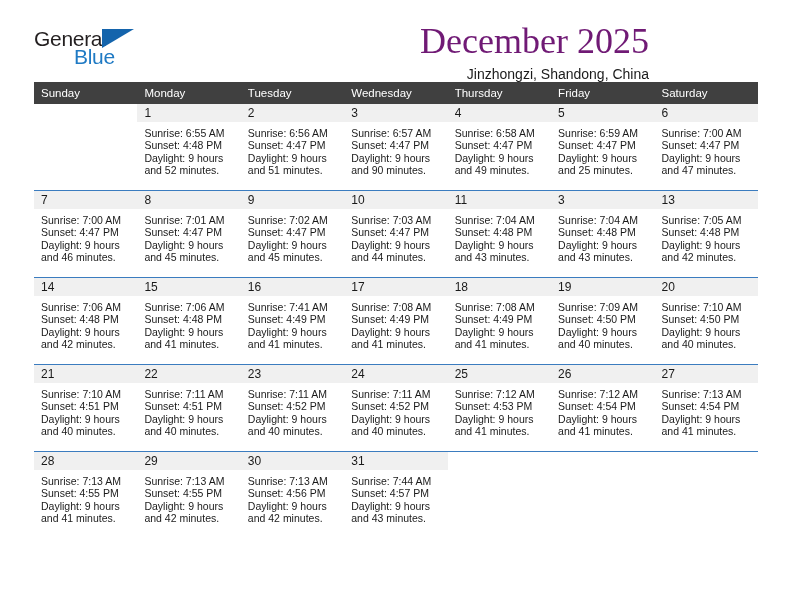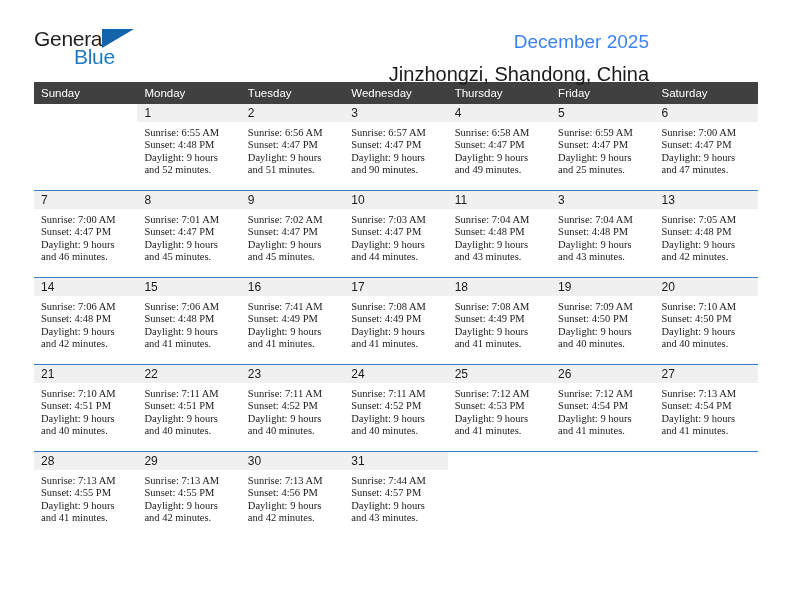--- a/index.html
+++ b/index.html
@@ -62,27 +62,28 @@
     width: 0;
     height: 0;
     border-left: 32px solid #1464ac;
     border-bottom: 19px solid transparent;
   }
   .title-block {
     text-align: right;
     flex: 0 0 auto;
   }
   .cal-title {
-    font-size: 19px;
-    color: #3b82f6;
+    font-size: 36px;
+    color: #701a75;
     line-height: 31px;
     white-space: nowrap;
+    font-family: Liberation Serif, serif;
   }
   .cal-subtitle {
-    font-size: 20px;
+    font-size: 14px;
     color: #1a1a1a;
     line-height: 18px;
     margin-top: 8px;
     white-space: nowrap;
   }
 
   
   .calendar {
     width: 724px;
     border-collapse: collapse;
@@ -115,21 +116,20 @@
     color: #1a1a1a;
     height: 18px;
     line-height: 18px;
     padding-left: 7px;
     box-sizing: border-box;
   }
   .cell-body {
     padding: 5px 6px 10px 7px;
     min-height: 68px;
     box-sizing: border-box;
-    font-family: Liberation Serif, serif;
   }
   .cell-body div {
     font-size: 10.5px;
     line-height: 12.4px;
     color: #1a1a1a;
     white-space: nowrap;
   }
   td.empty .daynum {
     background: #ffffff;
   }

